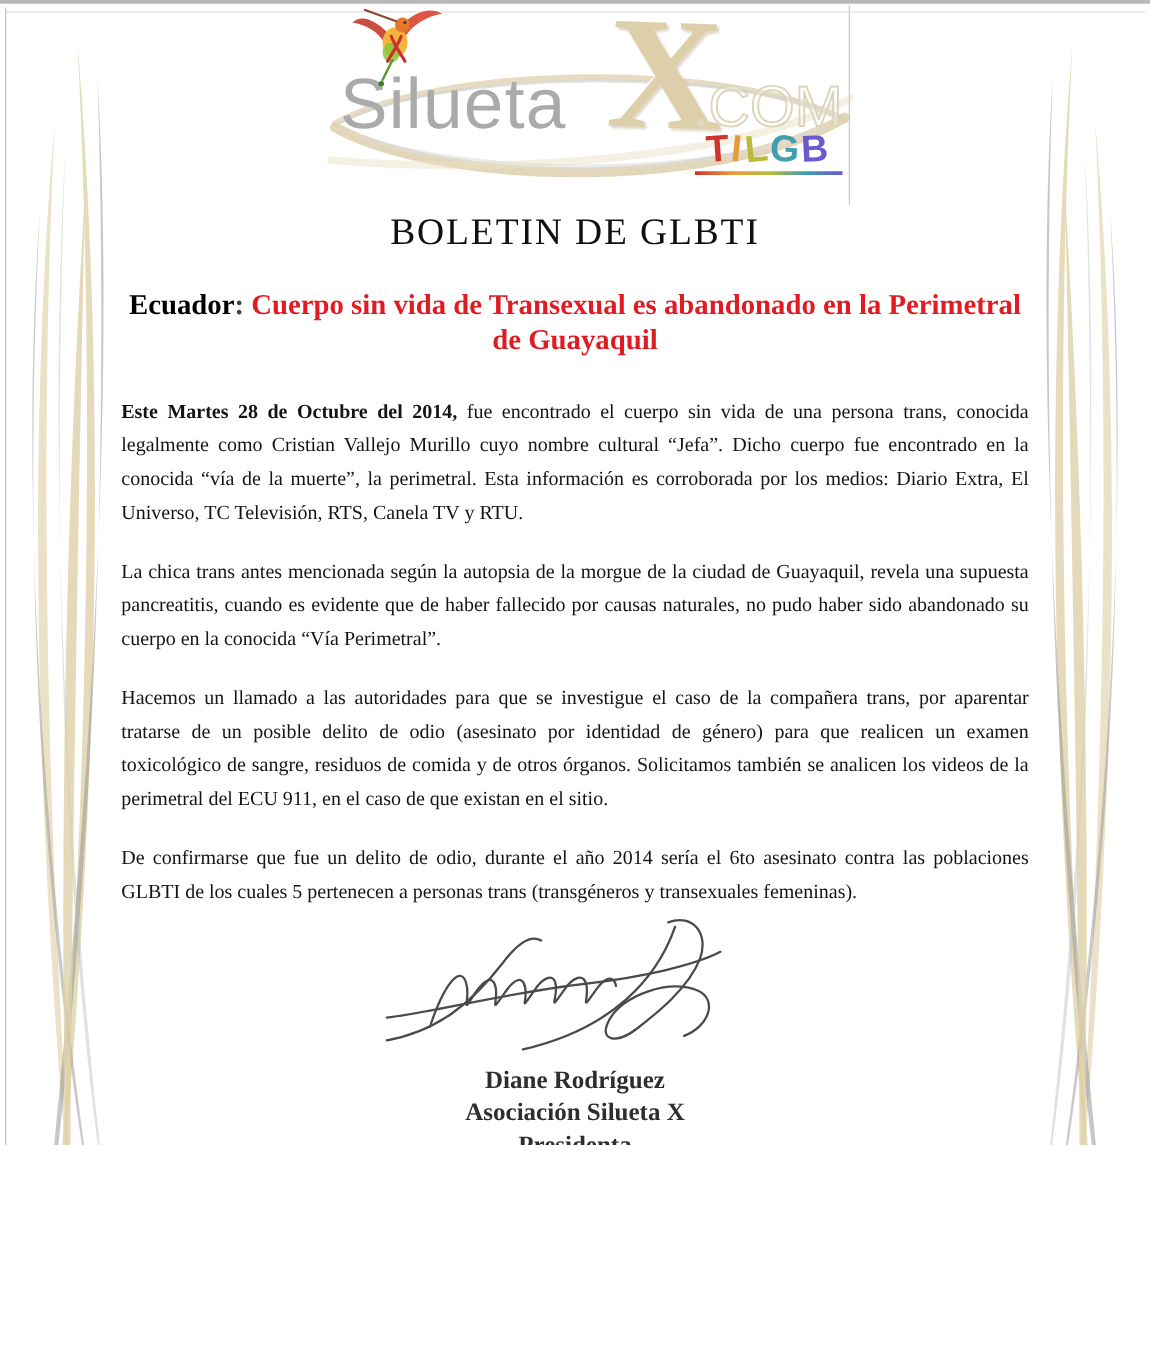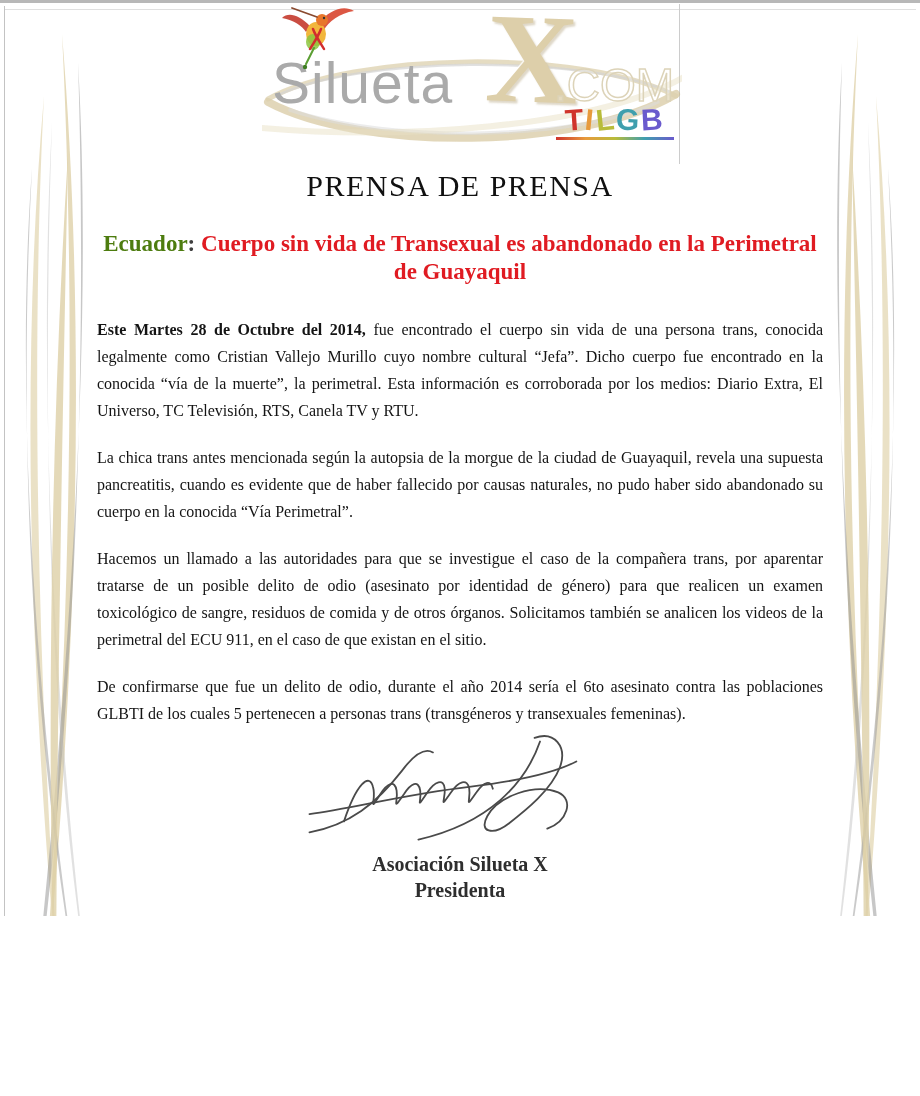--- a/index.html
+++ b/index.html
@@ -144,23 +144,23 @@
     <div class="tilgb">
       <div class="tilgb-letters">
         <span style="color: rgb(208, 52, 44);">T</span><span style="color: rgb(231, 154, 60);">I</span><span style="color: rgb(184, 188, 58);">L</span><span style="color: rgb(63, 159, 174);">G</span><span style="color: rgb(106, 90, 205);">B</span>
       </div>
       <div class="tilgb-underline"></div>
     </div>
   </header>
 
   <main class="content">
 
-    <h1 class="doc-title">PRENSA DE PRENSA</h1>
+    <h1 class="doc-title">BOLETIN DE GLBTI</h1>
 
-    <h2 class="headline"><span style="color: #4d7c0f;">Ecuador</span><span style="color: rgb(63, 63, 63);">: </span><span style="color: rgb(224, 27, 34);">Cuerpo sin vida de Transexual es abandonado en la Perimetral de Guayaquil</span></h2>
+    <h2 class="headline"><span style="color: #000000;">Ecuador</span><span style="color: rgb(63, 63, 63);">: </span><span style="color: rgb(224, 27, 34);">Cuerpo sin vida de Transexual es abandonado en la Perimetral de Guayaquil</span></h2>
 
     <p class="first"><strong>Este Martes 28 de Octubre del 2014,</strong><span> fue encontrado el cuerpo sin vida de una persona trans, conocida legalmente como Cristian Vallejo Murillo cuyo nombre cultural “Jefa”. Dicho cuerpo fue encontrado en la conocida “vía de la muerte”, la perimetral. Esta información es corroborada por los medios: Diario Extra, El Universo, TC Televisión, RTS, Canela TV y RTU.</span></p>
 
     <p><strong></strong><span>La chica trans antes mencionada según la autopsia de la morgue de la ciudad de Guayaquil, revela una supuesta pancreatitis, cuando es evidente que de haber fallecido por causas naturales, no pudo haber sido abandonado su cuerpo en la conocida “Vía Perimetral”.</span></p>
 
     <p><strong></strong><span>Hacemos un llamado a las autoridades para que se investigue el caso de la compañera trans, por aparentar tratarse de un posible delito de odio (asesinato por identidad de género) para que realicen un examen toxicológico de sangre, residuos de comida y de otros órganos. Solicitamos también se analicen los videos de la perimetral del ECU 911, en el caso de que existan en el sitio.</span></p>
 
     <p class="last"><strong></strong><span>De confirmarse que fue un delito de odio, durante el año 2014 sería el 6to asesinato contra las poblaciones GLBTI de los cuales 5 pertenecen a personas trans (transgéneros y transexuales femeninas).</span></p>
 
     <div class="signature-wrap">
@@ -169,18 +169,19 @@
           <path d="M14,96 C60,90 120,74 190,66 C240,60 285,50 308,38"></path>
           <path d="M52,104 C66,62 80,50 84,66 C88,80 78,96 92,74 C100,62 108,58 110,70 C112,82 104,94 118,74 C126,62 134,58 136,70 C138,82 130,92 144,72 C152,60 162,56 163,68 C164,80 156,92 170,72 C178,60 188,56 190,68 C192,80 184,92 198,72 C206,60 214,58 216,68"></path>
           <path d="M262,12 C284,4 298,22 290,44 C280,70 252,92 234,106 C216,120 200,116 210,98 C222,76 262,62 288,72 C306,80 298,104 276,112"></path>
           <path d="M268,16 C252,62 212,106 134,124"></path>
           <path d="M14,116 C58,108 88,84 116,48 C128,32 140,22 150,28"></path>
         </g>
       </svg>
     </div>
 
     <div class="sig-block">
+      <div>Diane Rodríguez</div>
       <div>Asociación Silueta X</div>
       <div>Presidenta</div>
     </div>
 
   </main>
 </div>
 
 </body></html>

